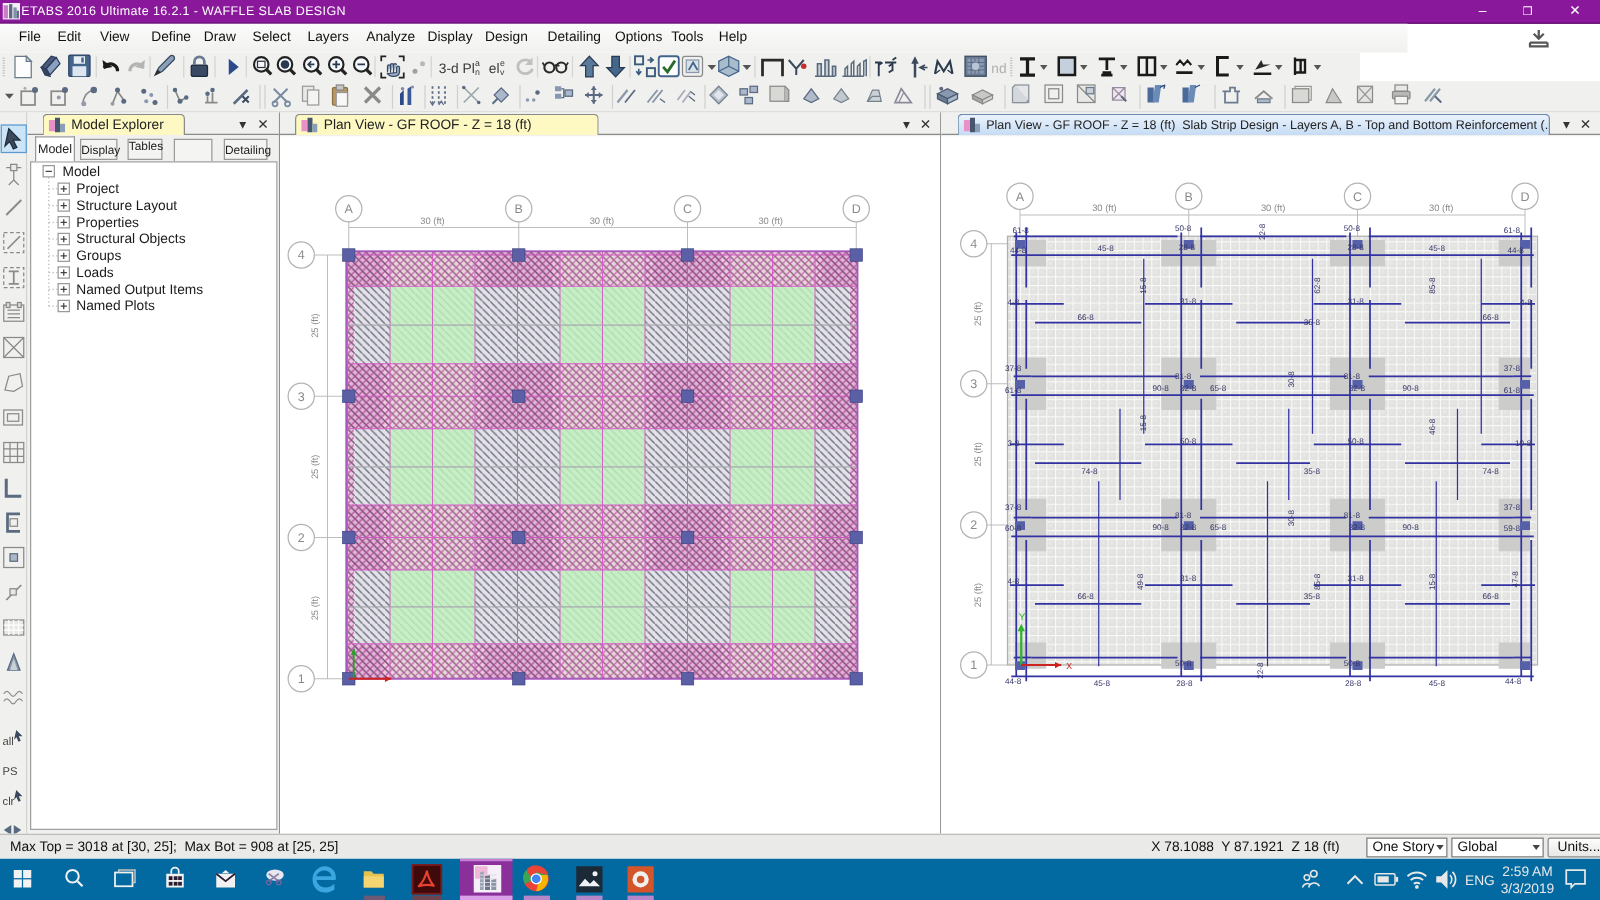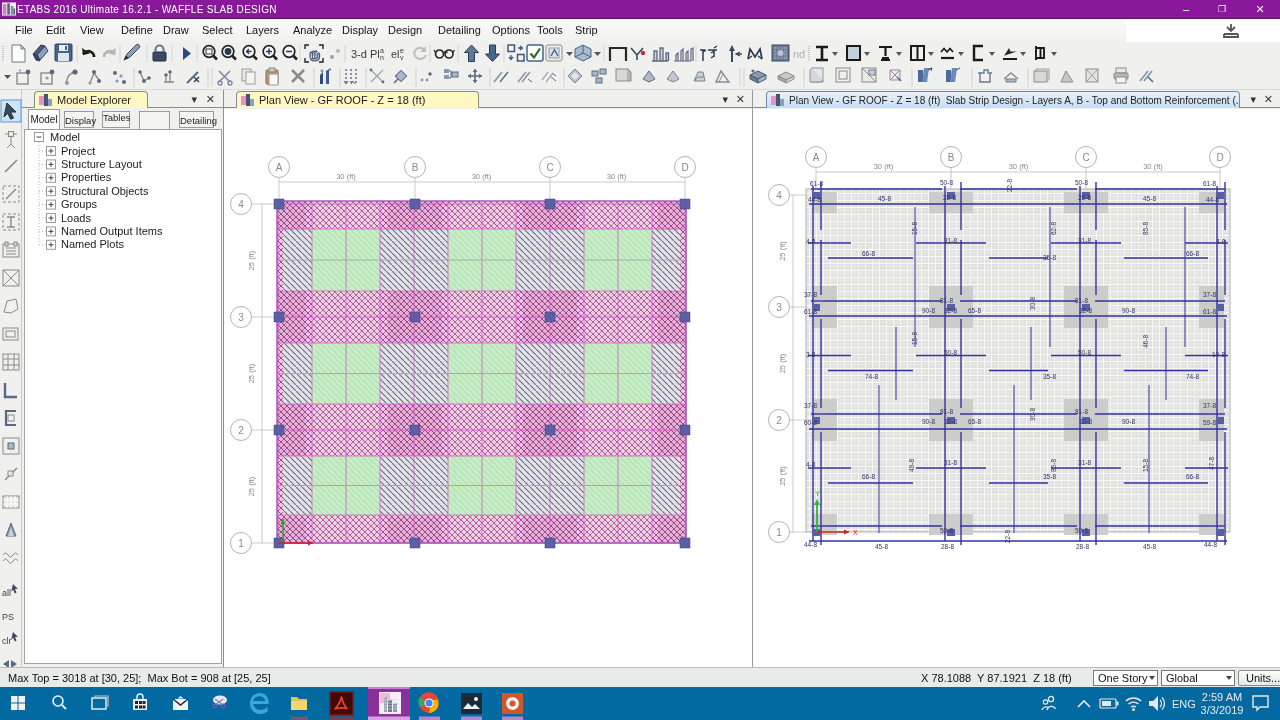--- a/index.html
+++ b/index.html
@@ -2,21 +2,21 @@
 <html><head><meta charset="utf-8">
 <style>
 *{margin:0;padding:0;box-sizing:border-box}
 html,body{width:1280px;height:720px;overflow:hidden;font-family:"Liberation Sans",sans-serif;background:#fff}
 .abs{position:absolute}
 #title{left:0;top:0;width:1280px;height:19px;background:#8a189b;color:#fff;font-size:10px;border-bottom:1px solid #5f0e6e}
 #title .txt{position:absolute;left:17px;top:4px;letter-spacing:.3px}
 #title .ctr{position:absolute;top:0;height:19px;width:30px;text-align:center;color:#fff;font-size:11px;line-height:18px}
 #menu{left:0;top:19px;width:1126px;height:23px;background:linear-gradient(#fbfbfb,#f1f1ef);font-size:11px;color:#111}
 #menu span{position:absolute;top:5px}
-#tb1{left:0;top:42px;width:1280px;height:23px;background:#f0f0ee}
+#tb1{left:0;top:42px;width:1088px;height:23px;background:#f0f0ee}
 #tb2{left:0;top:65px;width:1280px;height:25px;background:#f0f0ee;border-bottom:1px solid #d8d8d6}
 #ltool{left:0;top:90px;width:22px;height:577px;background:#f0f0ee;border-right:1px solid #c8c8c6}
 #explorer{left:22px;top:90px;width:202px;height:577px;background:#f0f0ee;border-right:1px solid #909090}
 #winL{left:224px;top:90px;width:529px;height:577px;background:#f0f0ee;border-right:1px solid #9a9a9a}
 #winR{left:753px;top:90px;width:527px;height:577px;background:#f0f0ee}
 .winhdr{position:absolute;left:0;top:0;right:0;height:18px;background:#f0f0ee;border-bottom:1px solid #8a8a8a}
 .wincontent{position:absolute;left:0;top:19px;right:0;bottom:0;background:#fff}
 .tab{position:absolute;top:1px;height:17px;background:#fef9c3;border:1px solid #8a8a8a;border-bottom:none;border-radius:4px 4px 0 0;font-size:11px;color:#222;padding:2px 6px 0 22px;white-space:nowrap;overflow:hidden}
 .tabicon{position:absolute;left:4px;top:2px;width:13px;height:12px}
 .hbtn{position:absolute;top:3px;font-size:11px;color:#333}
@@ -47,21 +47,21 @@
   <span style="left:121px">Define</span>
     <span style="left:163px">Draw</span>
     <span style="left:202px">Select</span>
   <span style="left:246px">Layers</span>
     <span style="left:293px">Analyze</span>
     <span style="left:342px">Display</span>
   <span style="left:388px">Design</span>
     <span style="left:438px">Detailing</span>
     <span style="left:492px">Options</span>
   <span style="left:537px">Tools</span>
-    <span style="left:575px">Strip</span>
+    <span style="left:575px">Help</span>
   <svg class="abs" style="left:1218px;top:4px" width="26" height="16" viewBox="0 0 26 16">
     <path d="M13 1 v6 M9 4 l4 4 4-4 M6 11 h14 M6 11 v3 h14 v-3" stroke="#555" stroke-width="1.8" fill="none"></path>
   </svg>
 </div>
 <div class="abs" id="tb1"><svg width="1280" height="23">
       <line x1="3" y1="4" x2="3" y2="19" stroke="#c8c8c6" stroke-width="2" stroke-dasharray="1 1"></line>
 <g transform="translate(12,3)">
         <path d="M0 0 h9 l4 4 v13 h-13 z" fill="#fdfdfd" stroke="#6a7a8a"></path>
         <path d="M9 0 l4 4 h-4 z" fill="#c8d8e8" stroke="#6a7a8a"></path>
       </g>

